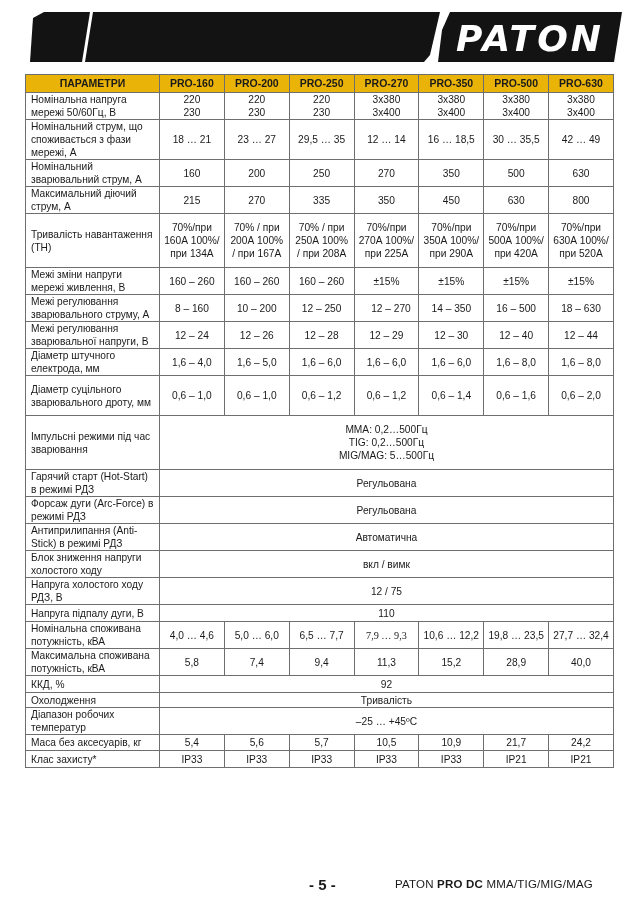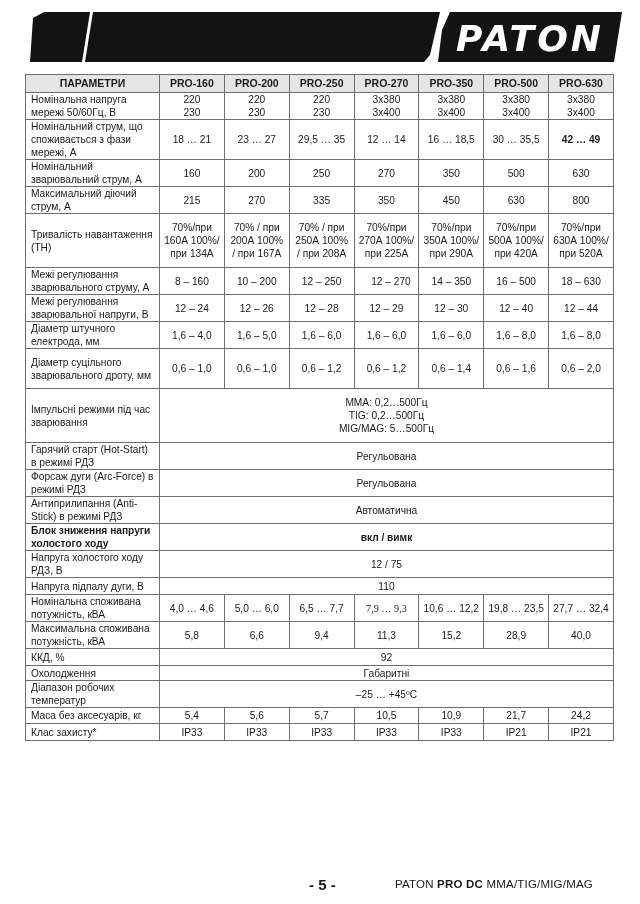--- a/index.html
+++ b/index.html
@@ -8,21 +8,21 @@
   .banner { position: absolute; left: 0; top: 0; width: 640px; height: 68px; }
   .banner svg { display: block; }
   .logo-text { position: absolute; left: 444px; top: 18px; width: 172px; height: 42px;
                color: #ffffff; font-family: "DejaVu Sans", sans-serif; font-weight: bold;
                font-style: italic; font-size: 36px; letter-spacing: 3px; line-height: 42px;
                text-align: center; }
   table.spec { position: absolute; left: 25px; top: 74px; width: 588px;
                border-collapse: collapse; table-layout: fixed; font-size: 10.2px; }
   table.spec td, table.spec th { border: 1px solid #6e6e6e; padding: 0 3px; line-height: 13px;
                vertical-align: middle; overflow: hidden; }
-  table.spec th { background: #e5e5e5; font-weight: bold; font-size: 10.5px; height: 17px; text-align: center; }
+  table.spec th { background: #eab308; font-weight: bold; font-size: 10.5px; height: 17px; text-align: center; }
   table.spec td.p { text-align: left; padding-left: 5px; }
   table.spec td.v { text-align: center; }
   col.c0 { width: 134px; }
   col.cm { width: 64.85px; }
   .footer { position: absolute; top: 878px; font-size: 12px; color: #1a1a1a; }
   .page-num { left: 309px; font-weight: bold; font-size: 15px; top: 876px; }
   .footer-brand { left: 395px; font-size: 11.5px; letter-spacing: 0.2px; }
   .footer-brand b { font-weight: bold; }
 </style>
 </head>
@@ -79,21 +79,21 @@
 3x400</td>
       </tr>
       <tr style="height: 40px;">
         <td class="p">Номінальний струм, що споживається з фази мережі, А</td>
         <td class="v" style="white-space: pre-line;">18 … 21</td>
         <td class="v" style="white-space: pre-line;">23 … 27</td>
         <td class="v" style="white-space: pre-line;">29,5 … 35</td>
         <td class="v" style="white-space: pre-line;">12 … 14</td>
         <td class="v" style="white-space: pre-line;">16 … 18,5</td>
         <td class="v" style="white-space: pre-line;">30 … 35,5</td>
-        <td class="v" style="white-space: pre-line; font-weight: bold;">42 … 49</td>
+        <td class="v" style="white-space: pre-line;">42 … 49</td>
       </tr>
       <tr style="height: 27px;">
         <td class="p">Номінальний зварювальний струм, А</td>
         <td class="v" style="white-space: pre-line;">160</td>
         <td class="v" style="white-space: pre-line;">200</td>
         <td class="v" style="white-space: pre-line;">250</td>
         <td class="v" style="white-space: pre-line;">270</td>
         <td class="v" style="white-space: pre-line;">350</td>
         <td class="v" style="white-space: pre-line;">500</td>
         <td class="v" style="white-space: pre-line;">630</td>
@@ -112,20 +112,30 @@
         <td class="p">Тривалість навантаження (ТН)</td>
         <td class="v" style="white-space: pre-line;">70%/при 160А 100%/при 134А</td>
         <td class="v" style="white-space: pre-line;">70% / при 200А 100% / при 167А</td>
         <td class="v" style="white-space: pre-line;">70% / при 250А 100% / при 208А</td>
         <td class="v" style="white-space: pre-line;">70%/при 270А 100%/при 225А</td>
         <td class="v" style="white-space: pre-line;">70%/при 350А 100%/при 290А</td>
         <td class="v" style="white-space: pre-line;">70%/при 500А 100%/при 420А</td>
         <td class="v" style="white-space: pre-line;">70%/при 630А 100%/при 520А</td>
       </tr>
       <tr style="height: 27px;">
+        <td class="p">Межі зміни напруги мережі живлення, В</td>
+        <td class="v" style="white-space: pre-line;">160 – 260</td>
+        <td class="v" style="white-space: pre-line;">160 – 260</td>
+        <td class="v" style="white-space: pre-line;">160 – 260</td>
+        <td class="v" style="white-space: pre-line;">±15%</td>
+        <td class="v" style="white-space: pre-line;">±15%</td>
+        <td class="v" style="white-space: pre-line;">±15%</td>
+        <td class="v" style="white-space: pre-line;">±15%</td>
+      </tr>
+      <tr style="height: 27px;">
         <td class="p">Межі регулювання зварювального струму, А</td>
         <td class="v" style="white-space: pre-line;">8 – 160</td>
         <td class="v" style="white-space: pre-line;">10 – 200</td>
         <td class="v" style="white-space: pre-line;">12 – 250</td>
         <td class="v" style="white-space: pre-line; padding-left: 12px;">12 – 270</td>
         <td class="v" style="white-space: pre-line;">14 – 350</td>
         <td class="v" style="white-space: pre-line;">16 – 500</td>
         <td class="v" style="white-space: pre-line;">18 – 630</td>
       </tr>
       <tr style="height: 27px; margin-top: 38px;">
@@ -169,21 +179,21 @@
         <td class="v" colspan="7" style="white-space: pre-line;">Регульована</td>
       </tr>
       <tr style="height: 27px;">
         <td class="p">Форсаж дуги (Arc-Force) в режимі РДЗ</td>
         <td class="v" colspan="7" style="white-space: pre-line;">Регульована</td>
       </tr>
       <tr style="height: 27px;">
         <td class="p">Антиприлипання (Anti-Stick) в режимі РДЗ</td>
         <td class="v" colspan="7" style="white-space: pre-line;">Автоматична</td>
       </tr>
-      <tr style="height: 27px; font-weight: bold;">
+      <tr style="height: 27px;">
         <td class="p">Блок зниження напруги холостого ходу</td>
         <td class="v" colspan="7" style="white-space: pre-line;">вкл / вимк</td>
       </tr>
       <tr style="height: 27px;">
         <td class="p">Напруга холостого ходу РДЗ, В</td>
         <td class="v" colspan="7" style="white-space: pre-line;">12 / 75</td>
       </tr>
       <tr style="height: 17px;">
         <td class="p">Напруга підпалу дуги, В</td>
         <td class="v" colspan="7" style="white-space: pre-line;">110</td>
@@ -194,34 +204,34 @@
         <td class="v" style="white-space: pre-line;">5,0 … 6,0</td>
         <td class="v" style="white-space: pre-line;">6,5 … 7,7</td>
         <td class="v" style="white-space: pre-line; font-family: Liberation Serif, serif;">7,9 … 9,3</td>
         <td class="v" style="white-space: pre-line;">10,6 … 12,2</td>
         <td class="v" style="white-space: pre-line;">19,8 … 23,5</td>
         <td class="v" style="white-space: pre-line;">27,7 … 32,4</td>
       </tr>
       <tr style="height: 27px;">
         <td class="p">Максимальна споживана потужність, кВА</td>
         <td class="v" style="white-space: pre-line;">5,8</td>
-        <td class="v" style="white-space: pre-line;">6,6</td>
+        <td class="v" style="white-space: pre-line;">7,4</td>
         <td class="v" style="white-space: pre-line;">9,4</td>
         <td class="v" style="white-space: pre-line;">11,3</td>
         <td class="v" style="white-space: pre-line;">15,2</td>
         <td class="v" style="white-space: pre-line;">28,9</td>
         <td class="v" style="white-space: pre-line;">40,0</td>
       </tr>
       <tr style="height: 17px;">
         <td class="p">ККД, %</td>
         <td class="v" colspan="7" style="white-space: pre-line;">92</td>
       </tr>
       <tr style="height: 15px;">
         <td class="p">Охолодження</td>
-        <td class="v" colspan="7" style="white-space: pre-line;">Габаритні</td>
+        <td class="v" colspan="7" style="white-space: pre-line;">Тривалість</td>
       </tr>
       <tr style="height: 27px;">
         <td class="p">Діапазон робочих температур</td>
         <td class="v" colspan="7" style="white-space: pre-line;">–25 … +45ºC</td>
       </tr>
       <tr style="height: 16px;">
         <td class="p">Маса без аксесуарів, кг</td>
         <td class="v" style="white-space: pre-line;">5,4</td>
         <td class="v" style="white-space: pre-line;">5,6</td>
         <td class="v" style="white-space: pre-line;">5,7</td>

